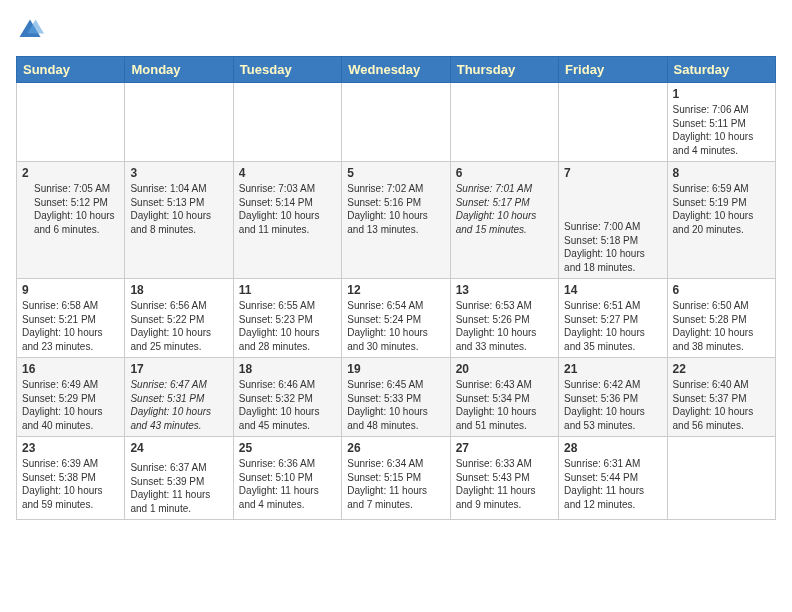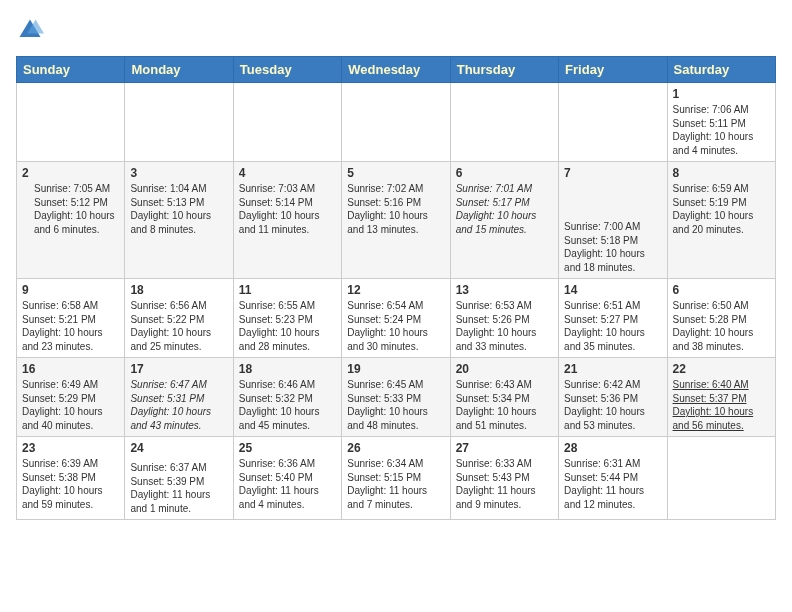--- a/index.html
+++ b/index.html
@@ -256,42 +256,42 @@
 Daylight: 10 hours and 51 minutes.</div>
         </td>
         <td>
           <span class="day-num">21</span>
           <div class="day-info" style="white-space: pre-line;">Sunrise: 6:42 AM
 Sunset: 5:36 PM
 Daylight: 10 hours and 53 minutes.</div>
         </td>
         <td>
           <span class="day-num">22</span>
-          <div class="day-info" style="white-space: pre-line; text-decoration: underline;">Sunrise: 6:40 AM
+          <div class="day-info" style="white-space: pre-line;">Sunrise: 6:40 AM
 Sunset: 5:37 PM
 Daylight: 10 hours and 56 minutes.</div>
         </td>
       </tr>
       <tr>
         <td>
           <span class="day-num">23</span>
           <div class="day-info" style="white-space: pre-line;">Sunrise: 6:39 AM
 Sunset: 5:38 PM
 Daylight: 10 hours and 59 minutes.</div>
         </td>
         <td>
           <span class="day-num">24</span>
           <div class="day-info" style="white-space: pre-line; margin-top: 6px;">Sunrise: 6:37 AM
 Sunset: 5:39 PM
 Daylight: 11 hours and 1 minute.</div>
         </td>
         <td>
           <span class="day-num">25</span>
           <div class="day-info" style="white-space: pre-line;">Sunrise: 6:36 AM
-Sunset: 5:40 PM
+Sunset: 5:10 PM
 Daylight: 11 hours and 4 minutes.</div>
         </td>
         <td>
           <span class="day-num">26</span>
           <div class="day-info" style="white-space: pre-line;">Sunrise: 6:34 AM
 Sunset: 5:15 PM
 Daylight: 11 hours and 7 minutes.</div>
         </td>
         <td>
           <span class="day-num">27</span>

